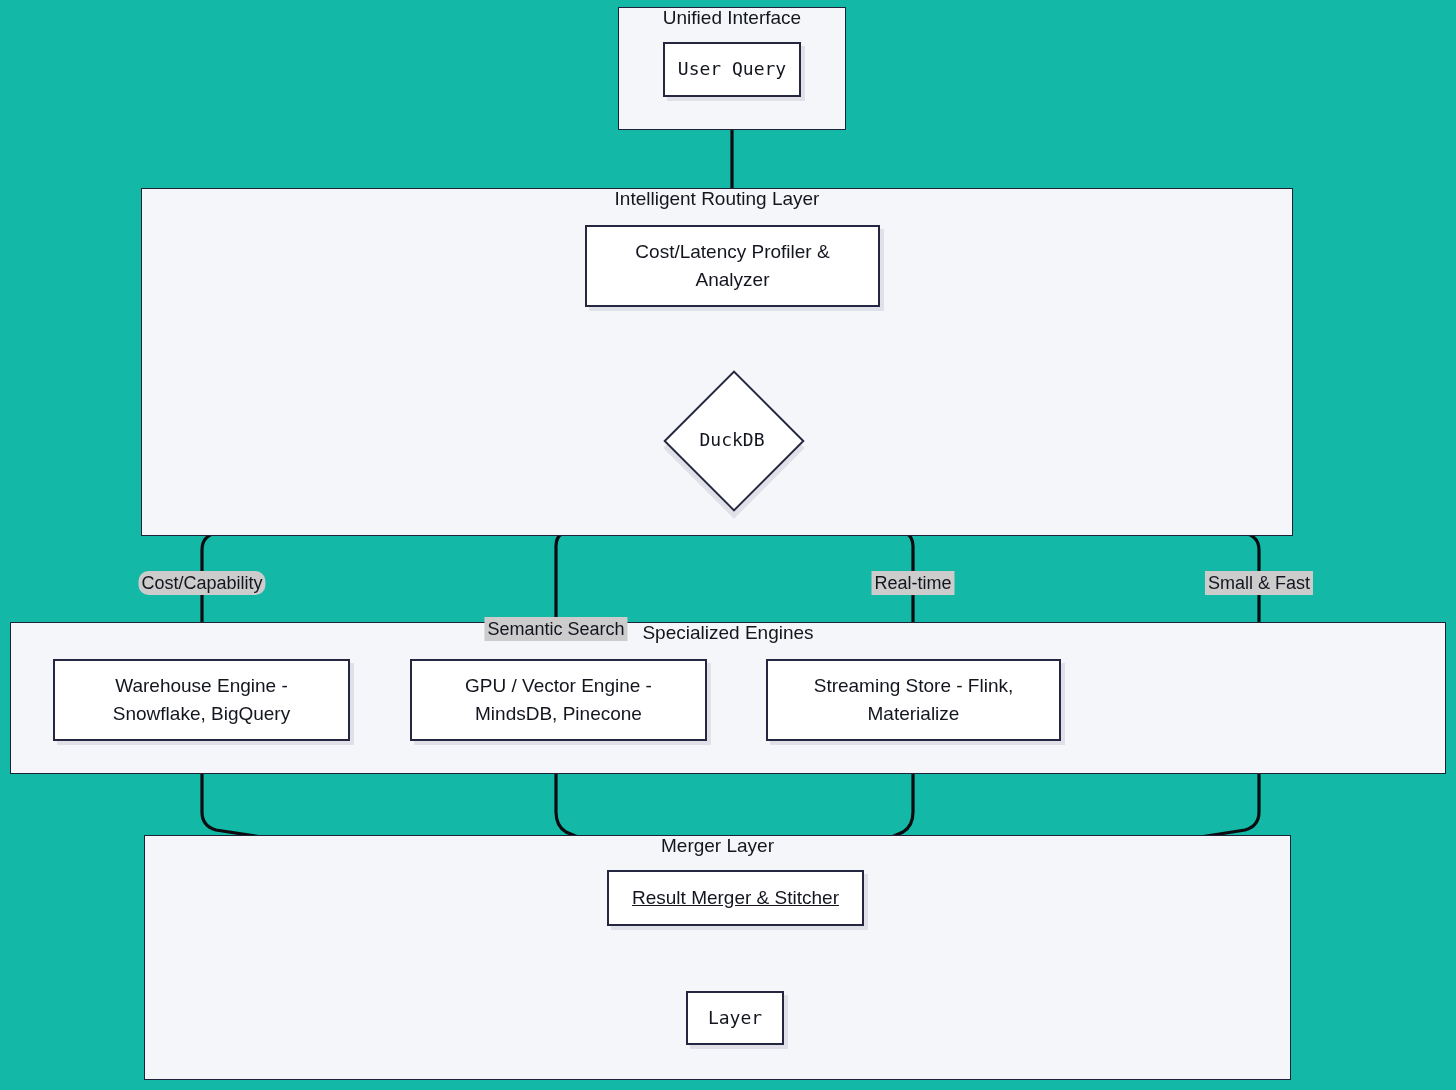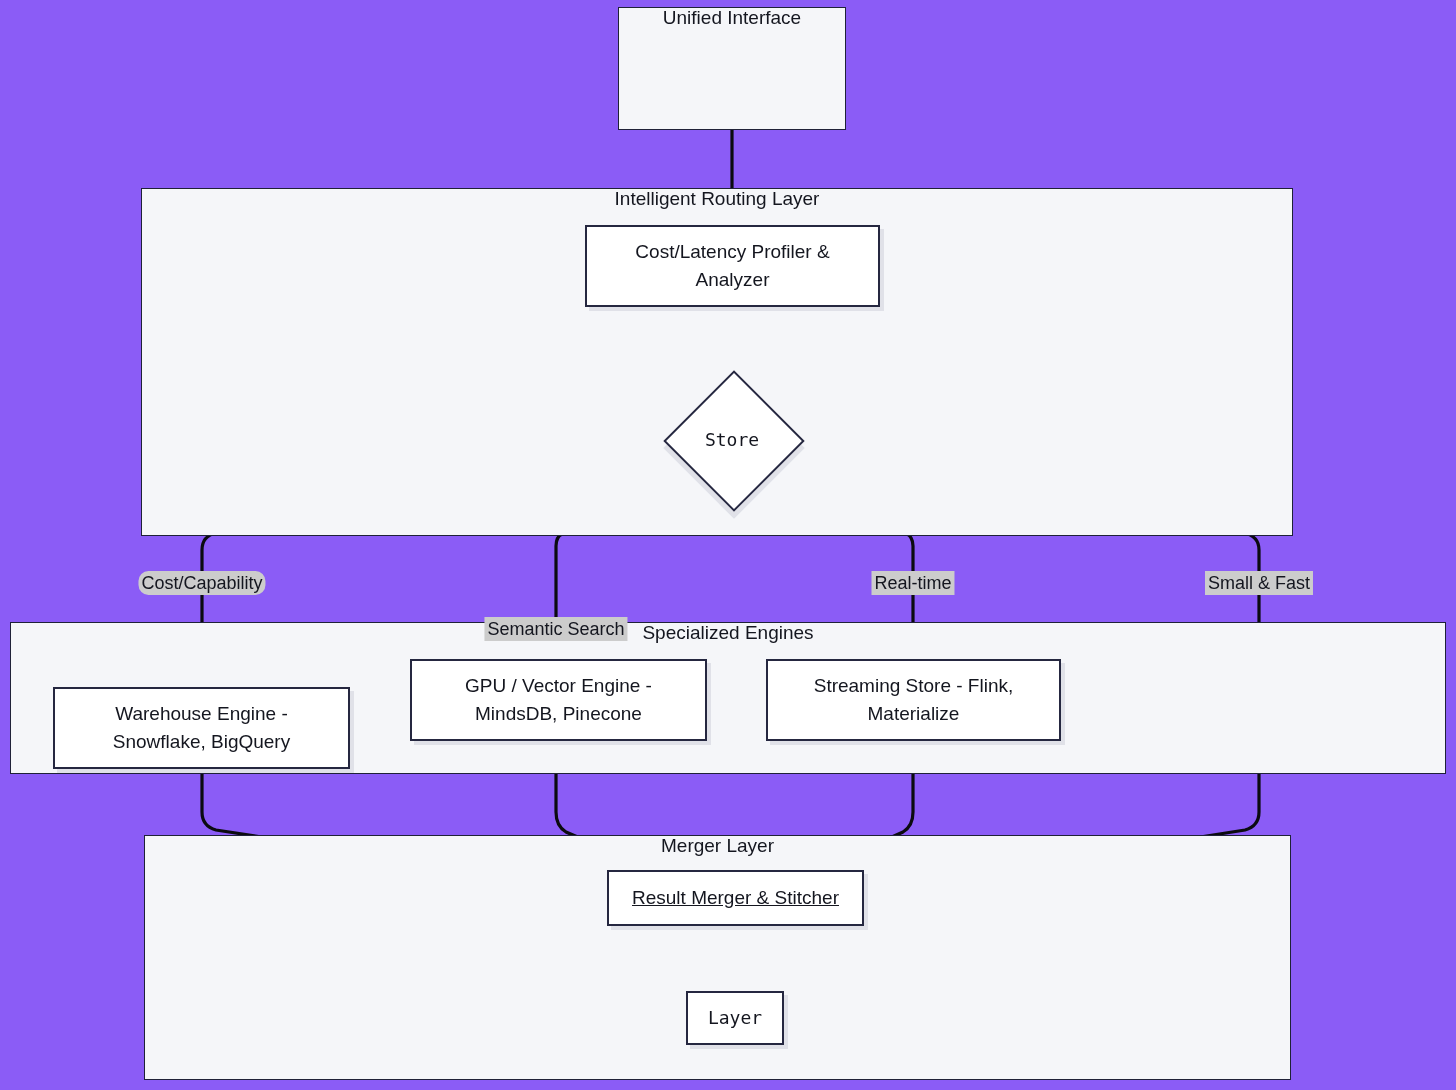--- a/index.html
+++ b/index.html
@@ -8,21 +8,21 @@
     padding: 0;
     background: #ffffff;
   }
   body {
     font-family: "Liberation Sans", sans-serif;
   }
   #canvas {
     position: relative;
     width: 1456px;
     height: 1090px;
-    background: #8b5cf6;
+    background: #14b8a6;
     overflow: hidden;
   }
   #edges {
     position: absolute;
     left: 0;
     top: 0;
     width: 1456px;
     height: 1090px;
     pointer-events: none;
   }
@@ -149,43 +149,46 @@
 
       <path d="M 1259,742 L 1259,812 Q 1259,826 1245,830 L 882,887" marker-end="url(#arrow)"></path>
 
       <path d="M 735,926 L 735,982" marker-end="url(#arrow)"></path>
     </g>
   </svg>
 
   <div class="cluster" style="left:618px; top:7px; width:228px; height:123px;"></div>
   <div class="cluster-title" style="left:618px; top:7px; width:228px;">Unified Interface</div>
 
+  <div class="node mono" style="left:663px; top:42px; width:138px; height:55px;">
+    <span class="label">User Query</span>
+  </div>
 
   <div class="cluster" style="left:141px; top:188px; width:1152px; height:348px;"></div>
   <div class="cluster-title" style="left:141px; top:188px; width:1152px;text-align:center;">Intelligent Routing Layer</div>
 
   <div class="node" style="left:585px; top:225px; width:295px; height:82px;">
     <span class="label">Cost/Latency Profiler &amp;
 Analyzer</span>
   </div>
 
   <div class="diamond" style="left:664px; top:371px; width:136px; height:136px;">
     <div class="shape"></div>
-    <div class="label">Store</div>
+    <div class="label">DuckDB</div>
   </div>
 
   <div class="edge-label" style="left:202px; top:571px;border-radius:10px;">Cost/Capability</div>
   <div class="edge-label" style="left:556px; top:571px;margin-top:46px;">Semantic Search</div>
   <div class="edge-label" style="left:913px; top:571px;">Real-time</div>
   <div class="edge-label" style="left:1259px; top:571px;">Small &amp; Fast</div>
 
   <div class="cluster" style="left:10px; top:622px; width:1436px; height:152px;"></div>
   <div class="cluster-title" style="left:10px; top:622px; width:1436px;">Specialized Engines</div>
 
-  <div class="node" style="left:53px; top:659px; width:297px; height:82px;margin-top:28px;">
+  <div class="node" style="left:53px; top:659px; width:297px; height:82px;">
     <span class="label">Warehouse Engine -
 Snowflake, BigQuery</span>
   </div>
 
   <div class="node" style="left:410px; top:659px; width:297px; height:82px;">
     <span class="label">GPU / Vector Engine -
 MindsDB, Pinecone</span>
   </div>
 
   <div class="node" style="left:766px; top:659px; width:295px; height:82px;">

